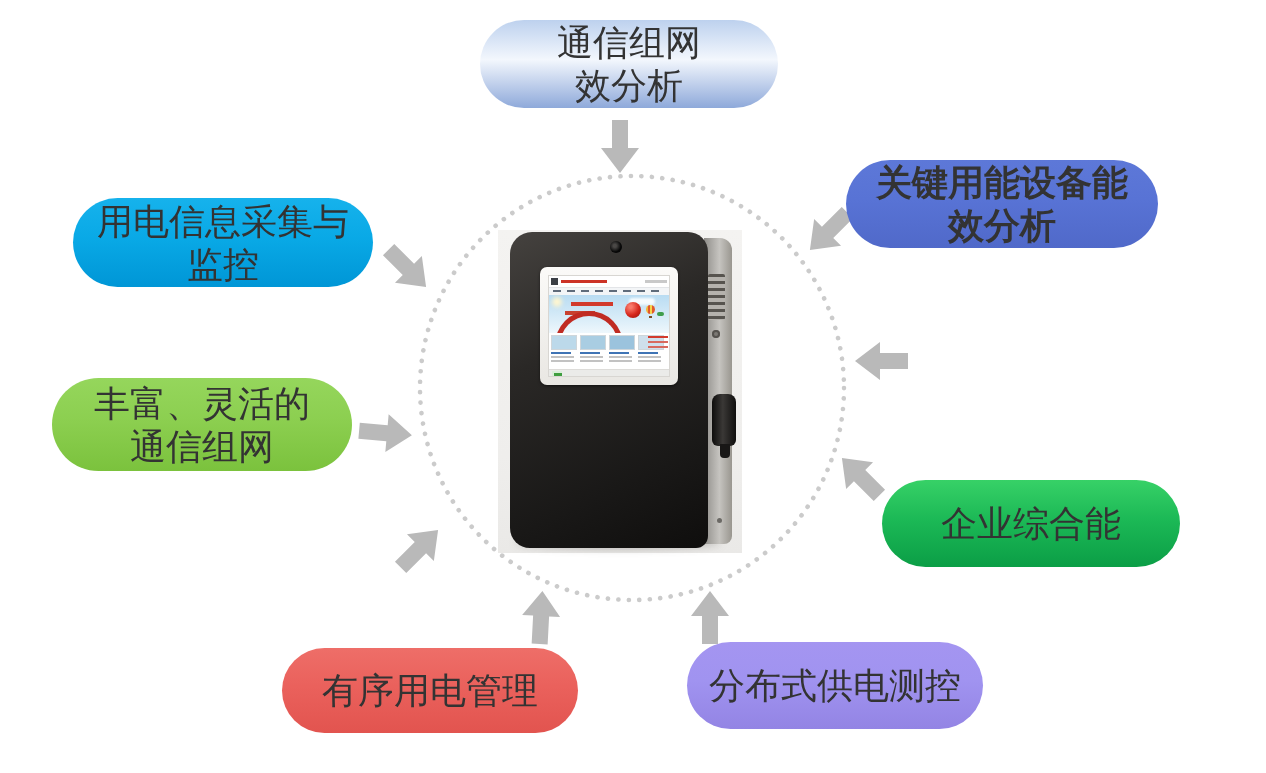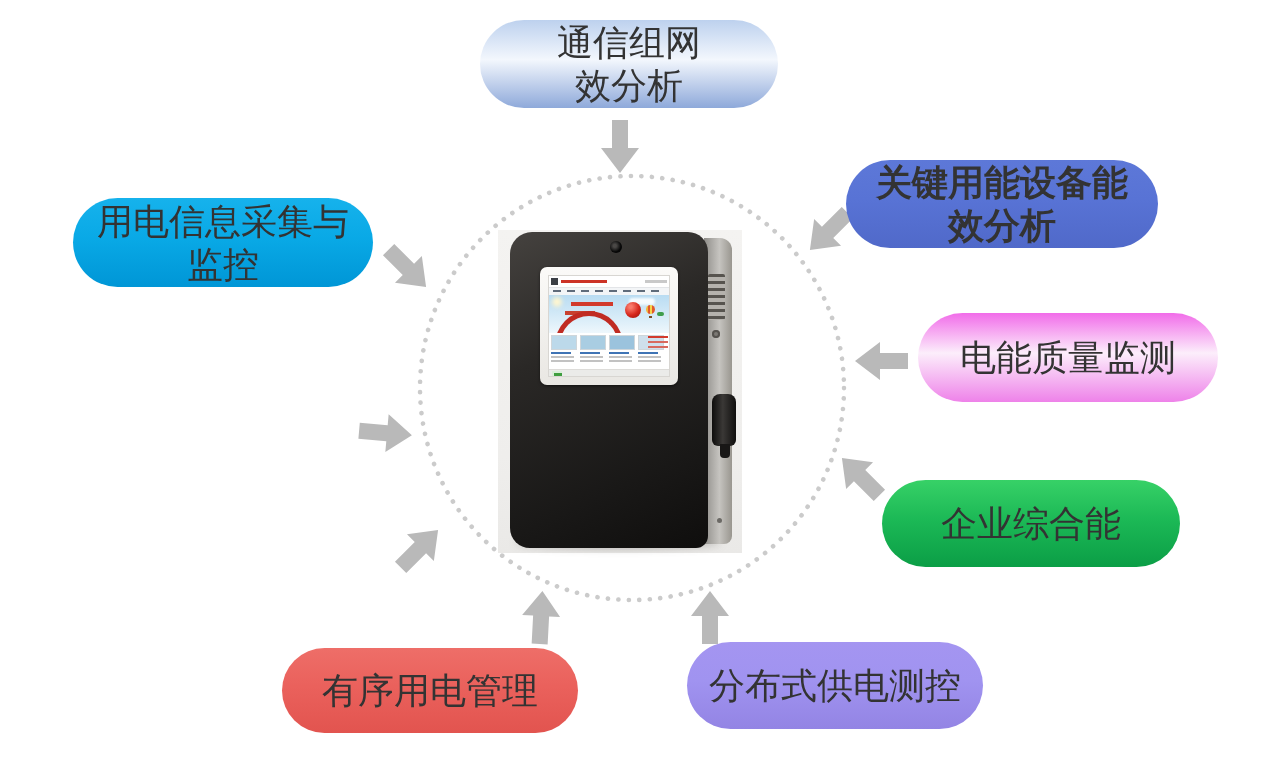--- a/index.html
+++ b/index.html
@@ -203,30 +203,31 @@
   </div>
 
   <div class="pill pill-0" style="background: linear-gradient(rgb(189, 209, 238) 0%, rgb(243, 247, 253) 45%, rgb(142, 169, 218) 100%); color: rgb(51, 51, 51);">
     <span>通信组网
 效分析</span>
   </div>
   <div class="pill pill-1" style="background: linear-gradient(rgb(93, 120, 216) 0%, rgb(88, 115, 213) 45%, rgb(80, 105, 201) 100%); color: rgb(51, 51, 51); font-weight: bold;">
     <span>关键用能设备能
 效分析</span>
   </div>
-  <div class="pill pill-2" style="background: linear-gradient(rgb(241, 108, 233) 0%, rgb(252, 238, 251) 45%, rgb(238, 130, 233) 100%); color: rgb(51, 51, 51);">
-    <span>电能质量监测</span>
-  </div>
   <div class="pill pill-3" style="background: linear-gradient(rgb(55, 209, 103) 0%, rgb(28, 185, 86) 45%, rgb(11, 158, 70) 100%); color: rgb(51, 51, 51);">
     <span>企业综合能</span>
   </div>
   <div class="pill pill-4" style="background: linear-gradient(rgb(164, 149, 241) 0%, rgb(160, 147, 240) 45%, rgb(147, 132, 228) 100%); color: rgb(51, 51, 51);">
     <span>分布式供电测控</span>
   </div>
   <div class="pill pill-5" style="background: linear-gradient(rgb(238, 110, 104) 0%, rgb(234, 97, 92) 45%, rgb(226, 84, 79) 100%); color: rgb(51, 51, 51);">
     <span>有序用电管理</span>
+  </div>
+  <div class="pill pill-7" style="background: linear-gradient(rgb(149, 214, 92) 0%, rgb(140, 207, 80) 45%, rgb(123, 194, 61) 100%); color: rgb(51, 51, 51);">
+    <span>丰富、灵活的
+通信组网</span>
   </div>
   <div class="pill pill-8" style="background: linear-gradient(rgb(22, 178, 236) 0%, rgb(9, 169, 230) 45%, rgb(0, 150, 214) 100%); color: rgb(51, 51, 51); align-items: center;">
     <span>用电信息采集与
 监控</span>
   </div>
 
 </div>
 
 </body></html>

